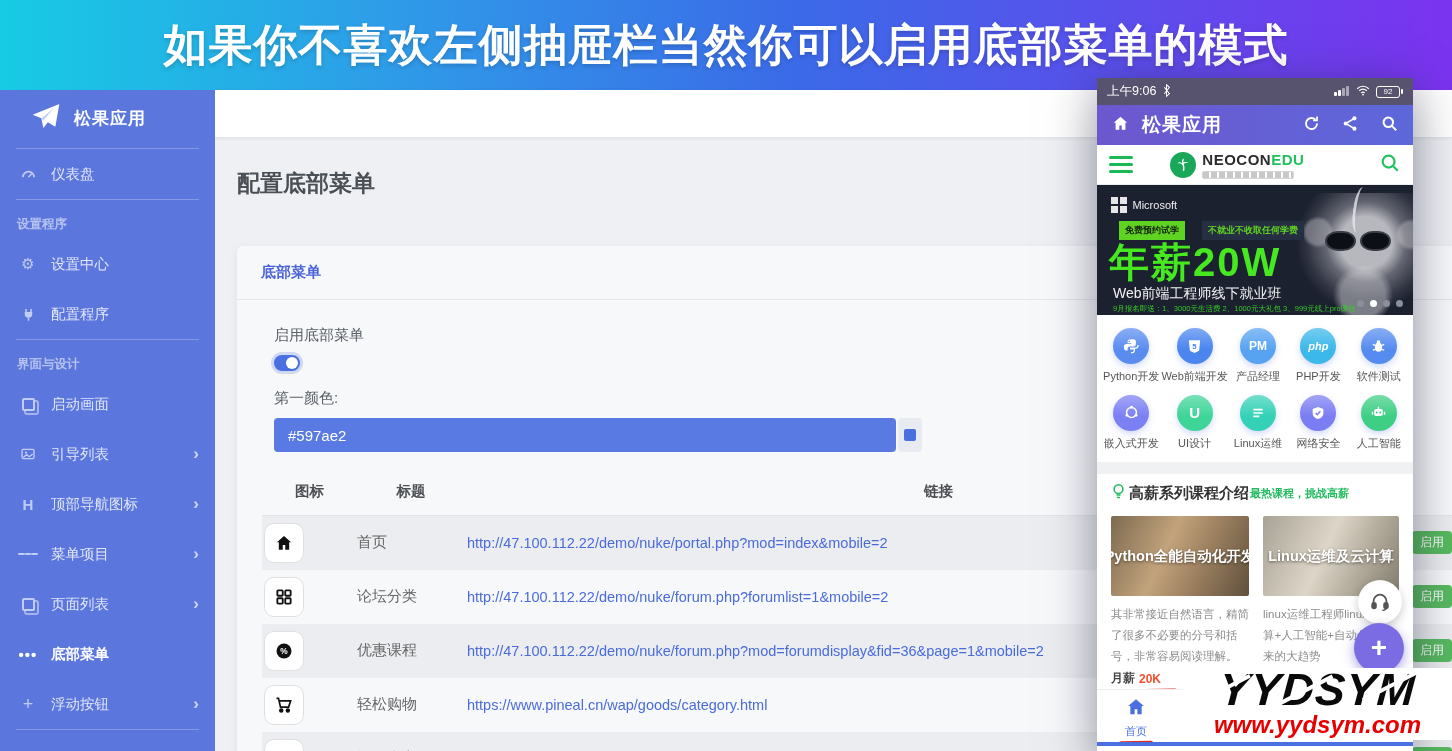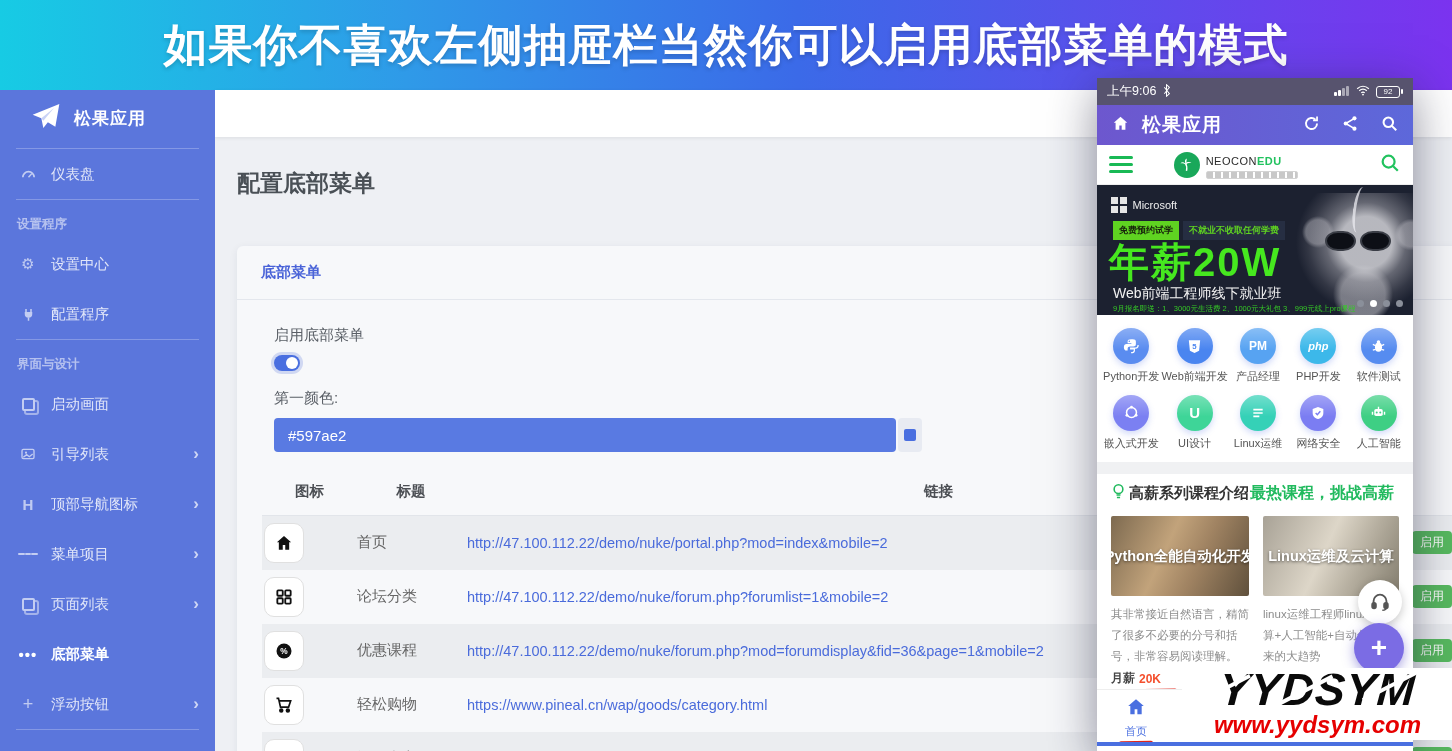--- a/index.html
+++ b/index.html
@@ -78,62 +78,62 @@
     background:linear-gradient(90deg,#6d57ce,#5d68da); color:#fff; }
   .p-appbar .title { font-size:19px; font-weight:bold; letter-spacing:1px; }
   .p-appbar .acts { margin-left:auto; display:flex; gap:20px; align-items:center; }
 
   .p-sitenav { height:40px; background:#fff; display:flex; align-items:center; padding:0 12px;
     border-bottom:1px solid #eee; }
   .ham i { display:block; width:24px; height:3px; background:#19b955; margin:4px 0; border-radius:2px; }
   .p-logo { display:flex; align-items:center; gap:6px; margin:0 auto; }
   .p-logo .circ { width:26px; height:26px; border-radius:50%; background:#19a85a;
     display:flex; align-items:center; justify-content:center; }
-  .p-logo .word { font-size:11px; font-weight:400; color:#2b2b2b; letter-spacing:.5px; line-height:13px; }
+  .p-logo .word { font-size:15px; font-weight:700; color:#2b2b2b; letter-spacing:.5px; line-height:13px; }
   .p-logo .word b { color:#21c25e; }
   .p-logo .sub { width:92px; height:8px; margin-top:2px; border:1px solid #c9c9c9; border-radius:2px;
     background:repeating-linear-gradient(90deg,#bbb 0 6px,#fff 6px 8px); opacity:.8; }
 
   .p-hero { position:relative; height:130px; background:#1c2130; overflow:hidden; color:#fff; }
   .monkey { position:absolute; right:-10px; top:8px; width:150px; height:130px;
     background:
       radial-gradient(circle at 62% 38%, rgba(210,210,215,.85) 0 26px, rgba(160,160,168,.55) 40px, rgba(120,120,130,.25) 58px, transparent 70px),
       radial-gradient(circle at 30% 30%, rgba(190,190,198,.5) 0 12px, transparent 16px),
       radial-gradient(circle at 92% 32%, rgba(190,190,198,.5) 0 12px, transparent 16px),
       radial-gradient(circle at 60% 78%, rgba(200,200,206,.55) 0 22px, transparent 30px); }
   .monkey .glasses { position:absolute; left:52px; top:38px; width:66px; height:20px; display:flex; gap:4px; }
   .monkey .glasses i { flex:1; background:#0d0f16; border-radius:50%/60%; border:2px solid #3a3d46; }
   .monkey .smoke { position:absolute; left:80px; top:-6px; width:14px; height:46px;
     border-left:3px solid rgba(235,235,240,.75); border-radius:50%; transform:rotate(8deg); }
   .ms { position:absolute; left:14px; top:12px; display:flex; align-items:center; gap:6px; }
   .ms .gr { display:grid; grid-template-columns:7px 7px; grid-gap:1.5px; }
   .ms .gr i { width:7px; height:7px; background:#e6e6e6; }
   .ms span { font-size:11px; color:#eee; font-weight:normal; }
-  .hero-badges { position:absolute; left:16px; top:36px; display:flex; gap:4px;text-align:center; }
+  .hero-badges { position:absolute; left:22px; top:36px; display:flex; gap:17px;text-align:center; }
   .hb1 { background:#5fd321; color:#17230c; font-size:9px; font-weight:bold; padding:3px 6px; }
   .hb2 { background:#262e42; color:#5fd321; font-size:9px; font-weight:bold; padding:3px 6px; }
   .hero-head { position:absolute; left:12px; top:50px; font-size:40px; font-weight:900; color:#46e81f; letter-spacing:2px; }
   .hero-sub { position:absolute; left:16px; top:100px; font-size:14px; color:#f2f2f2; }
   .hero-fine { position:absolute; left:16px; top:119px; font-size:7.5px; color:#35c926; white-space:nowrap; }
   .hero-dots { position:absolute; right:10px; bottom:8px; display:flex; gap:6px; }
   .hero-dots i { width:7px; height:7px; border-radius:50%; background:#8a8f9a; }
   .hero-dots i.on { background:#fff; }
 
   .p-grid { height:147px; background:#fff; display:grid; grid-template-columns:repeat(5,1fr);
     grid-template-rows:1fr 1fr; padding:8px 4px 6px; }
   .g-cell { display:flex; flex-direction:column; align-items:center; justify-content:center; gap:5px; cursor:pointer; }
   .g-circ { width:36px; height:36px; border-radius:50%; display:flex; align-items:center; justify-content:center;
     background-image:linear-gradient(180deg,rgba(255,255,255,.3),rgba(255,255,255,0) 60%);
     color:#fff; font-weight:bold; box-shadow:0 3px 6px rgba(80,110,230,.25); }
   .g-lbl { font-size:11px; color:#555; white-space:nowrap; }
 
   .p-gap { height:12px; background:#f0f1f3; }
   .p-sec { height:38px; background:#fff; display:flex; align-items:center; gap:1px; padding:0 12px; }
   .p-sec .t { font-size:15px; font-weight:bold; color:#333; }
-  .p-sec .s { font-size:16px; font-weight:bold; color:#21ba5e; }
+  .p-sec .s { font-size:11px; font-weight:bold; color:#21ba5e; }
 
   .p-cards { background:#fff; display:flex; gap:14px; padding:4px 14px 0; }
   .course { width:138px; }
   .c-img { position:relative; height:80px; border-radius:2px; overflow:hidden;
     display:flex; align-items:center; justify-content:center; }
   .c-img.img1 { background:linear-gradient(115deg,#7d6a50 0%,#c2a37b 40%,#a08362 62%,#5f503c 100%); }
   .c-img.img2 { background:linear-gradient(115deg,#a8a296 0%,#ddd6c8 45%,#b3ac9d 70%,#827c6d 100%); }
   .c-img .ovl { color:#fff; font-size:14.5px; font-weight:bold; text-shadow:0 1px 3px rgba(0,0,0,.55); white-space:nowrap; }
   .c-desc { font-size:11.5px; color:#8c8c8c; line-height:21px; margin-top:8px; height:64px; overflow:hidden; }
   .salary { display:flex; align-items:center; gap:4px; margin-top:2px; font-size:12px; }

